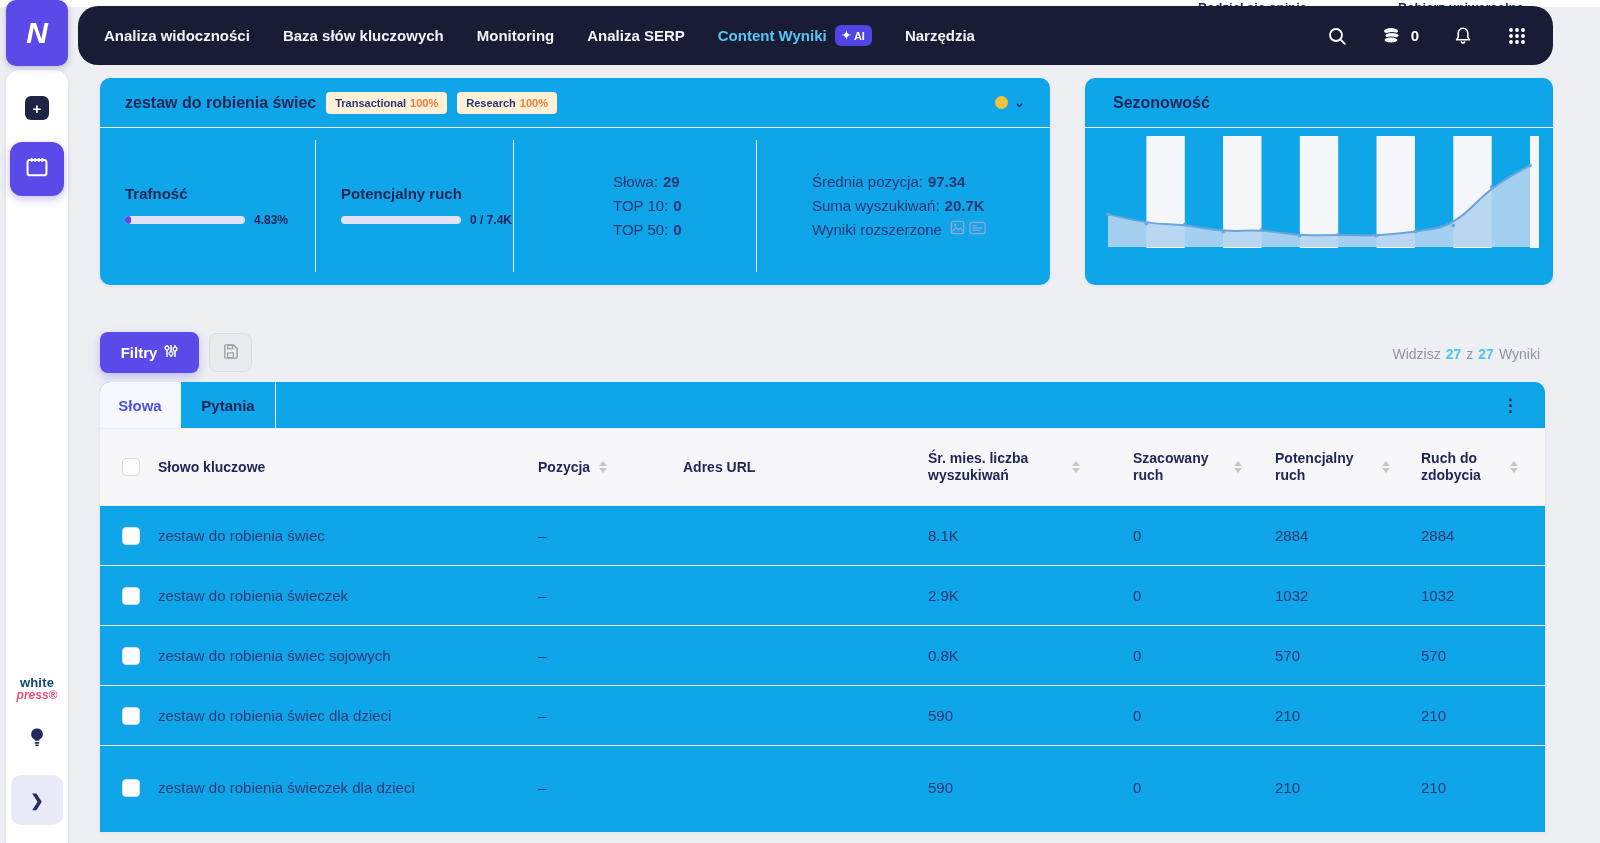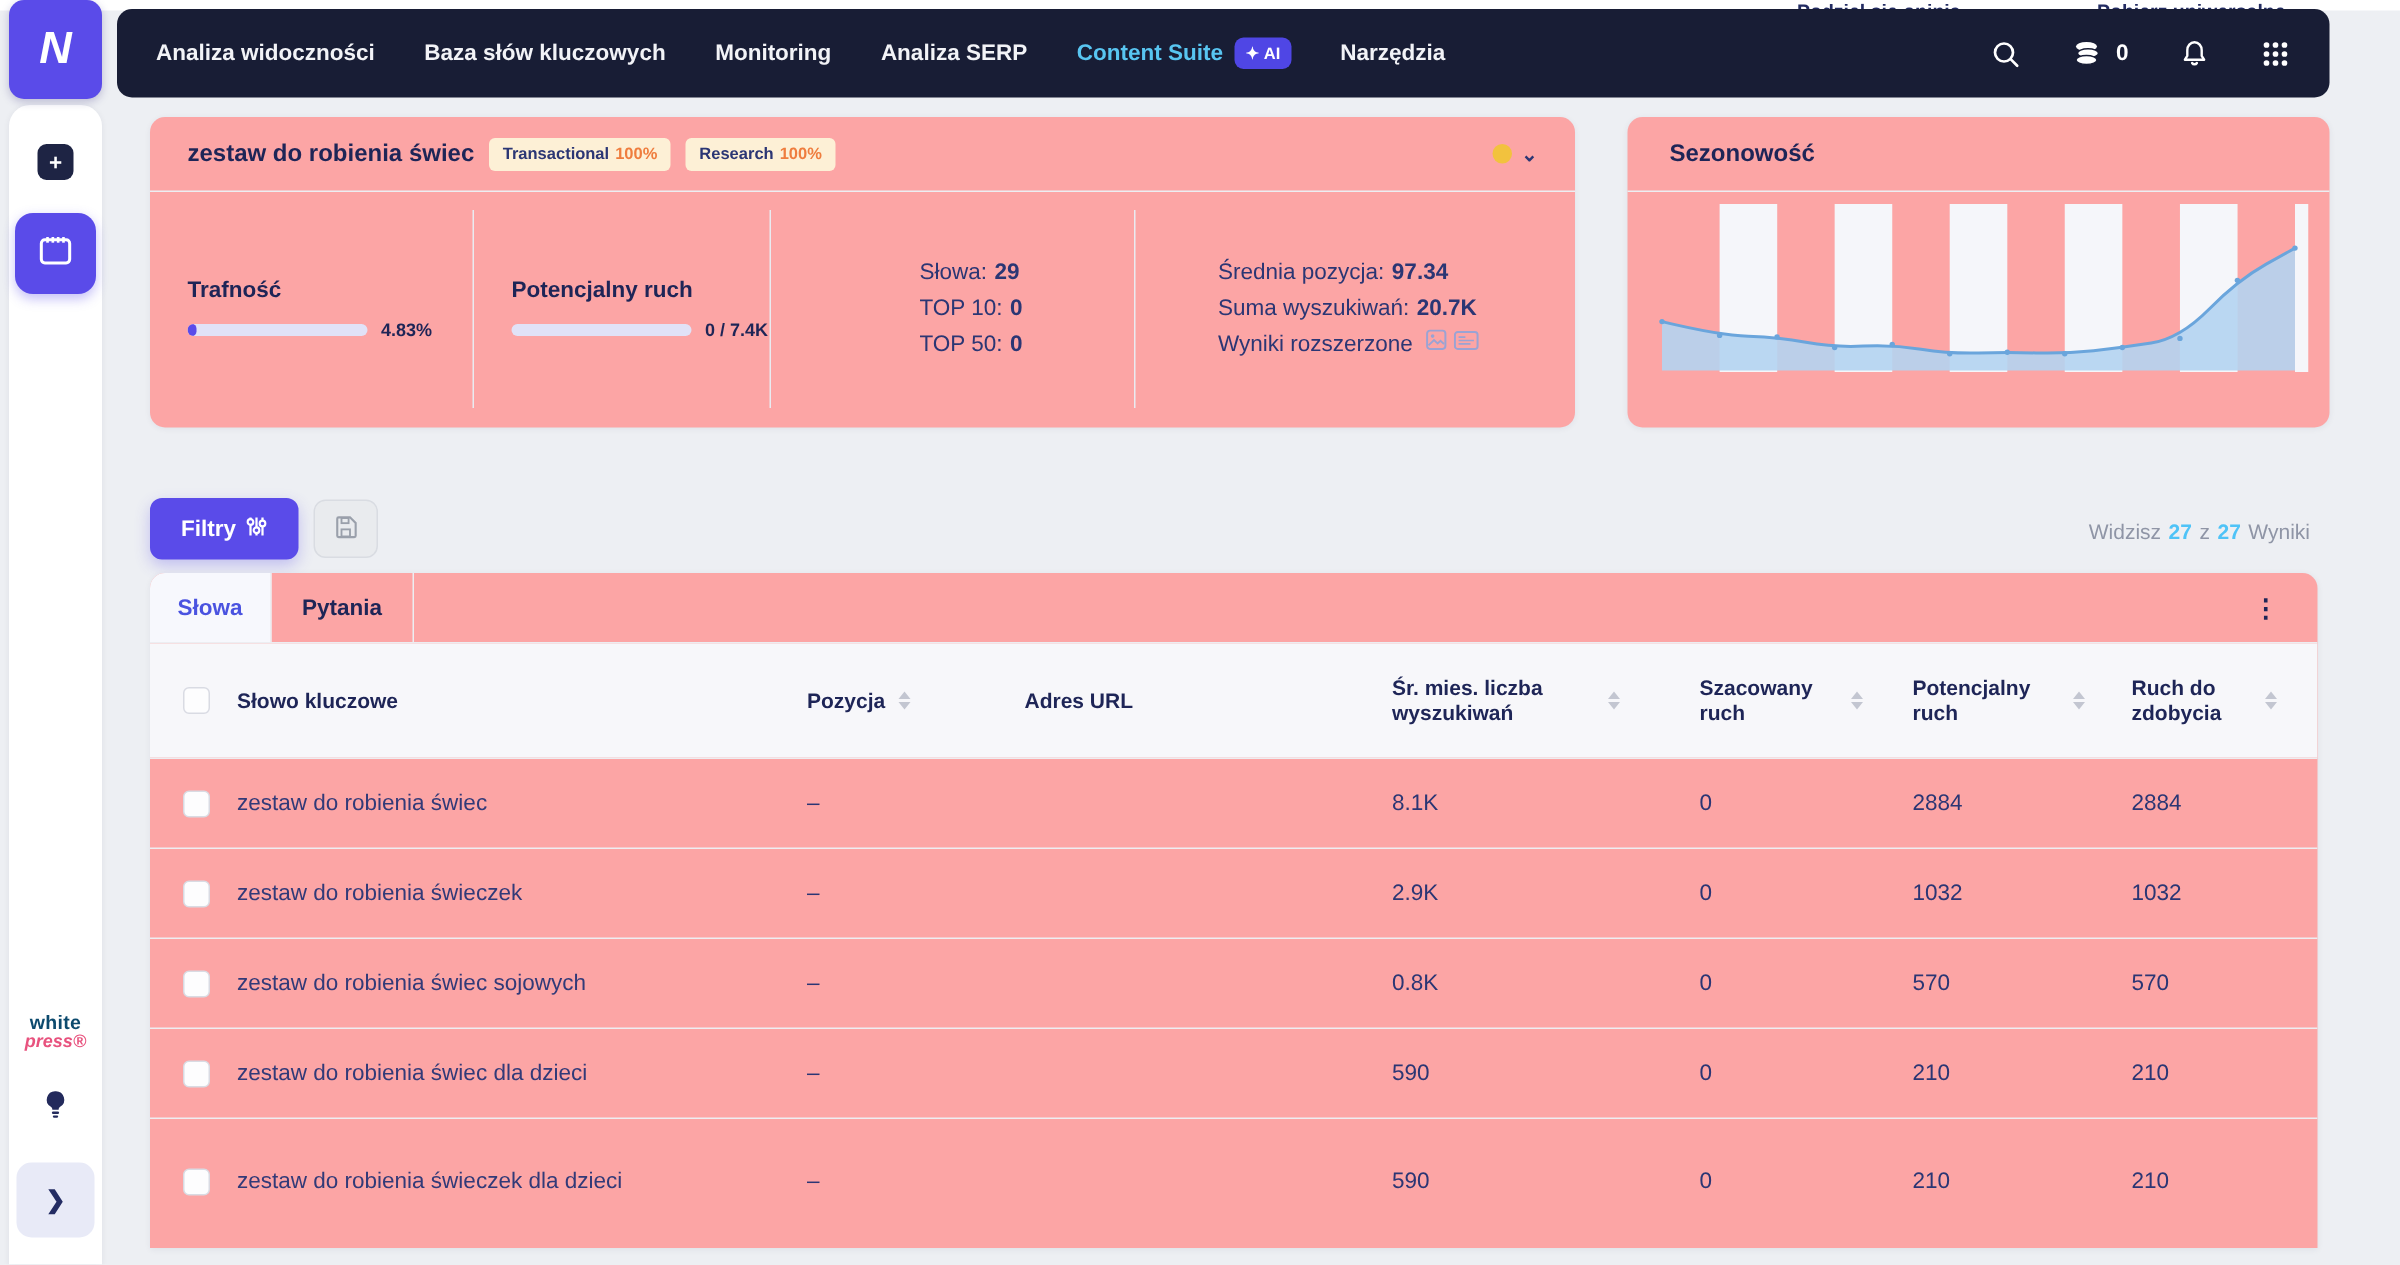--- a/index.html
+++ b/index.html
@@ -11,21 +11,21 @@
     color:#232c63;
   }
   .top-strip{position:absolute;top:0;left:0;right:0;height:7px;background:#ffffff;}
   .clipped-link{position:absolute;top:0;height:6px;overflow:hidden;font-size:13px;font-weight:700;color:#232c63;white-space:nowrap;z-index:1;}
   .clipped-link.l1{left:1198px;}
   .clipped-link.l2{left:1398px;}
 
   
   .logo-box{position:absolute;left:6px;top:0;width:62px;height:66px;background:#5a4be9;border-radius:10px;display:flex;align-items:center;justify-content:center;z-index:3;box-shadow:0 2px 6px rgba(40,30,120,.25);}
   .logo-box span{color:#fff;font-size:30px;font-weight:700;font-style:italic;}
-  .topnav{position:absolute;left:78px;top:6px;width:1475px;height:59px;background:#181d35;border-radius:10px;display:flex;align-items:center;padding:0 26px;z-index:2;}
+  .topnav{position:absolute;left:78px;top:6px;width:1475px;height:59px;background:#181d35;border-radius:20px;display:flex;align-items:center;padding:0 26px;z-index:2;}
   .nav-item{color:#f2f3f7;font-size:15px;font-weight:600;margin-right:33px;white-space:nowrap;cursor:pointer;}
   .nav-item.active{color:#58c5f1;}
   .nav-item-wrap{display:flex;align-items:center;margin-right:33px;}
   .nav-item-wrap .nav-item{margin-right:8px;}
   .ai-badge{background:#4f46e5;color:#fff;font-size:11px;font-weight:700;border-radius:6px;padding:4px 7px;display:inline-flex;align-items:center;gap:3px;}
   .nav-right{margin-left:auto;display:flex;align-items:center;gap:34px;}
   .nav-icon{display:flex;align-items:center;gap:6px;cursor:pointer;}
   .credits-count{color:#fff;font-size:15px;font-weight:700;}
 
   
@@ -33,21 +33,21 @@
   .plus-btn{margin-top:26px;width:24px;height:24px;background:#1e2444;border-radius:6px;color:#fff;font-size:15px;font-weight:700;display:flex;align-items:center;justify-content:center;cursor:pointer;}
   .cal-btn{margin-top:22px;width:54px;height:54px;background:#5a4be9;border-radius:12px;display:flex;align-items:center;justify-content:center;cursor:pointer;box-shadow:0 3px 8px rgba(90,75,233,.35);}
   .spacer{flex:1;}
   .whitepress{text-align:center;line-height:12px;}
   .whitepress .w1{display:block;font-size:13px;font-weight:800;color:#0c4a6e;letter-spacing:.2px;}
   .whitepress .w2{display:block;font-size:12px;font-style:italic;color:#e8527e;font-weight:700;}
   .bulb-wrap{margin:26px auto 0;}
   .expand-btn{margin:22px auto 18px;width:52px;height:50px;background:#e8eaf7;border-radius:10px;display:flex;align-items:center;justify-content:center;color:#232c63;font-size:16px;font-weight:700;cursor:pointer;}
 
   
-  .card{background:#fca5a5;border-radius:10px;box-shadow:0 1px 4px rgba(25,30,60,.06);position:absolute;}
+  .card{background:#0ea5e9;border-radius:10px;box-shadow:0 1px 4px rgba(25,30,60,.06);position:absolute;}
   .kw-card{left:100px;top:78px;width:950px;height:207px;}
   .kw-head{height:50px;display:flex;align-items:center;padding:0 25px;border-bottom:1px solid #eceef2;}
   .kw-title{font-size:16px;font-weight:700;color:#1e2557;}
   .badge{background:#fdf0d6;border-radius:4px;padding:5px 9px;font-size:11px;font-weight:600;color:#2b3674;margin-left:10px;white-space:nowrap;}
   .badge .pct{color:#ef7d3e;margin-left:4px;font-weight:700;}
   .kw-head-right{margin-left:auto;display:flex;align-items:center;gap:6px;cursor:pointer;}
   .status-dot{width:13px;height:13px;border-radius:50%;background:#f2c23e;}
   .chev-down{color:#2b3674;font-size:13px;font-weight:700;line-height:10px;}
   .kw-metrics{display:flex;height:156px;align-items:stretch;}
   .m-sec{display:flex;flex-direction:column;justify-content:center;}
@@ -121,21 +121,21 @@
 <div class="logo-box">
   <span>N</span>
 </div>
 
 <div class="topnav">
   <span class="nav-item">Analiza widoczności</span>
   <span class="nav-item">Baza słów kluczowych</span>
   <span class="nav-item">Monitoring</span>
   <span class="nav-item">Analiza SERP</span>
   <span class="nav-item-wrap">
-    <span class="nav-item active">Content Suite</span>
+    <span class="nav-item active">Content Wyniki</span>
     <span class="ai-badge">
         <span>✦</span>
         <span>AI</span>
       </span>
   </span>
   <span class="nav-item">Narzędzia</span>
 
   <span class="nav-right">
     <span class="nav-icon">
       <svg width="20" height="20" viewBox="0 0 20 20">

